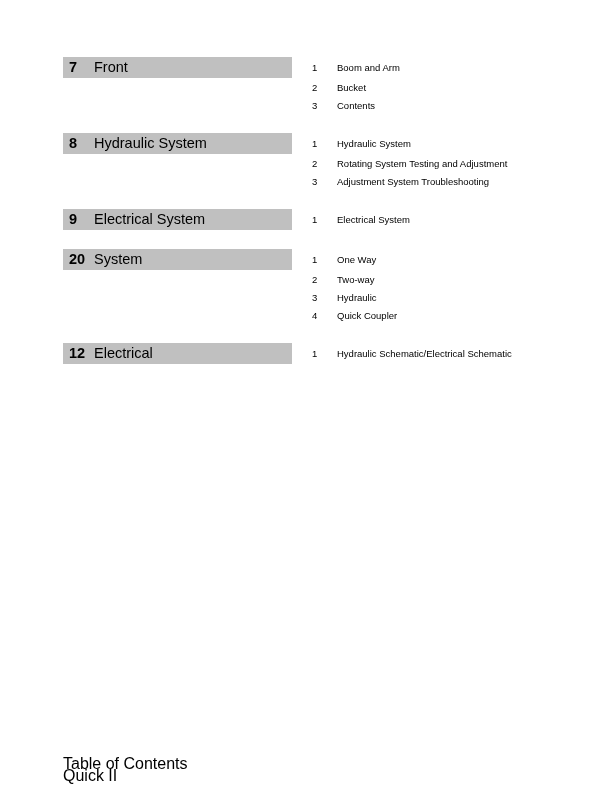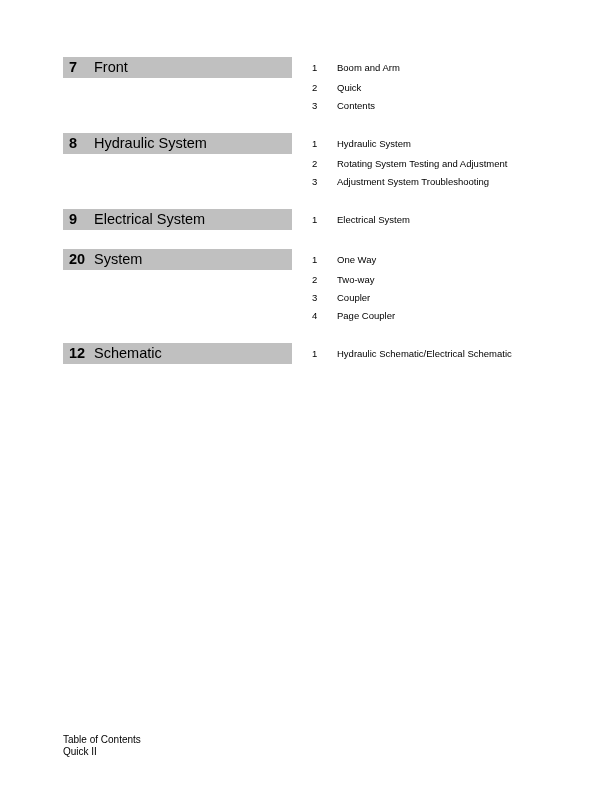--- a/index.html
+++ b/index.html
@@ -7,38 +7,38 @@
          font-family: "Liberation Sans", sans-serif; color: #000; }
   .section { position: absolute; left: 63px; width: 541px; }
   .bar { position: absolute; left: 0; top: 0; width: 229px; height: 21px;
          background: #c0c0c0; }
   .bar .num { position: absolute; left: 6px; top: 2px; font-size: 14.5px; font-weight: bold; }
   .bar .title { position: absolute; left: 31px; top: 2px; font-size: 14.5px; font-weight: normal; }
   .items { position: absolute; left: 249px; top: 0; }
   .item { position: absolute; left: 0; white-space: nowrap; font-size: 9.5px; }
   .item .inum { position: absolute; left: 0; }
   .item .ilabel { position: absolute; left: 25px; }
-  .footer { position: absolute; left: 63px; top: 734px; font-size: 10px; line-height: 12px; }
+  .footer { position: absolute; left: 63px; top: 758px; font-size: 16px; line-height: 12px; }
 </style>
 </head>
 <body>
 
 <div class="section" style="top:57px;">
   <div class="bar">
     <span class="num">7</span>
     <span class="title">Front</span>
   </div>
   <div class="items">
     <div class="item" style="top:5px;">
       <span class="inum">1</span>
       <span class="ilabel">Boom and Arm</span>
     </div>
     <div class="item" style="top:25px;">
       <span class="inum">2</span>
-      <span class="ilabel">Quick</span>
+      <span class="ilabel">Bucket</span>
     </div>
     <div class="item" style="top:43px;">
       <span class="inum">3</span>
       <span class="ilabel">Contents</span>
     </div>
   </div>
 </div>
 
 <div class="section" style="top:133px;">
   <div class="bar">
@@ -83,33 +83,33 @@
     <div class="item" style="top:5px;">
       <span class="inum">1</span>
       <span class="ilabel">One Way</span>
     </div>
     <div class="item" style="top:25px;">
       <span class="inum">2</span>
       <span class="ilabel">Two-way</span>
     </div>
     <div class="item" style="top:43px;">
       <span class="inum">3</span>
-      <span class="ilabel">Coupler</span>
+      <span class="ilabel">Hydraulic</span>
     </div>
     <div class="item" style="top:61px;">
       <span class="inum">4</span>
-      <span class="ilabel">Page Coupler</span>
+      <span class="ilabel">Quick Coupler</span>
     </div>
   </div>
 </div>
 
 <div class="section" style="top:343px;">
   <div class="bar">
     <span class="num">12</span>
-    <span class="title">Schematic</span>
+    <span class="title">Electrical</span>
   </div>
   <div class="items">
     <div class="item" style="top:5px;">
       <span class="inum">1</span>
       <span class="ilabel">Hydraulic Schematic/Electrical Schematic</span>
     </div>
   </div>
 </div>
 
 <div class="footer">

